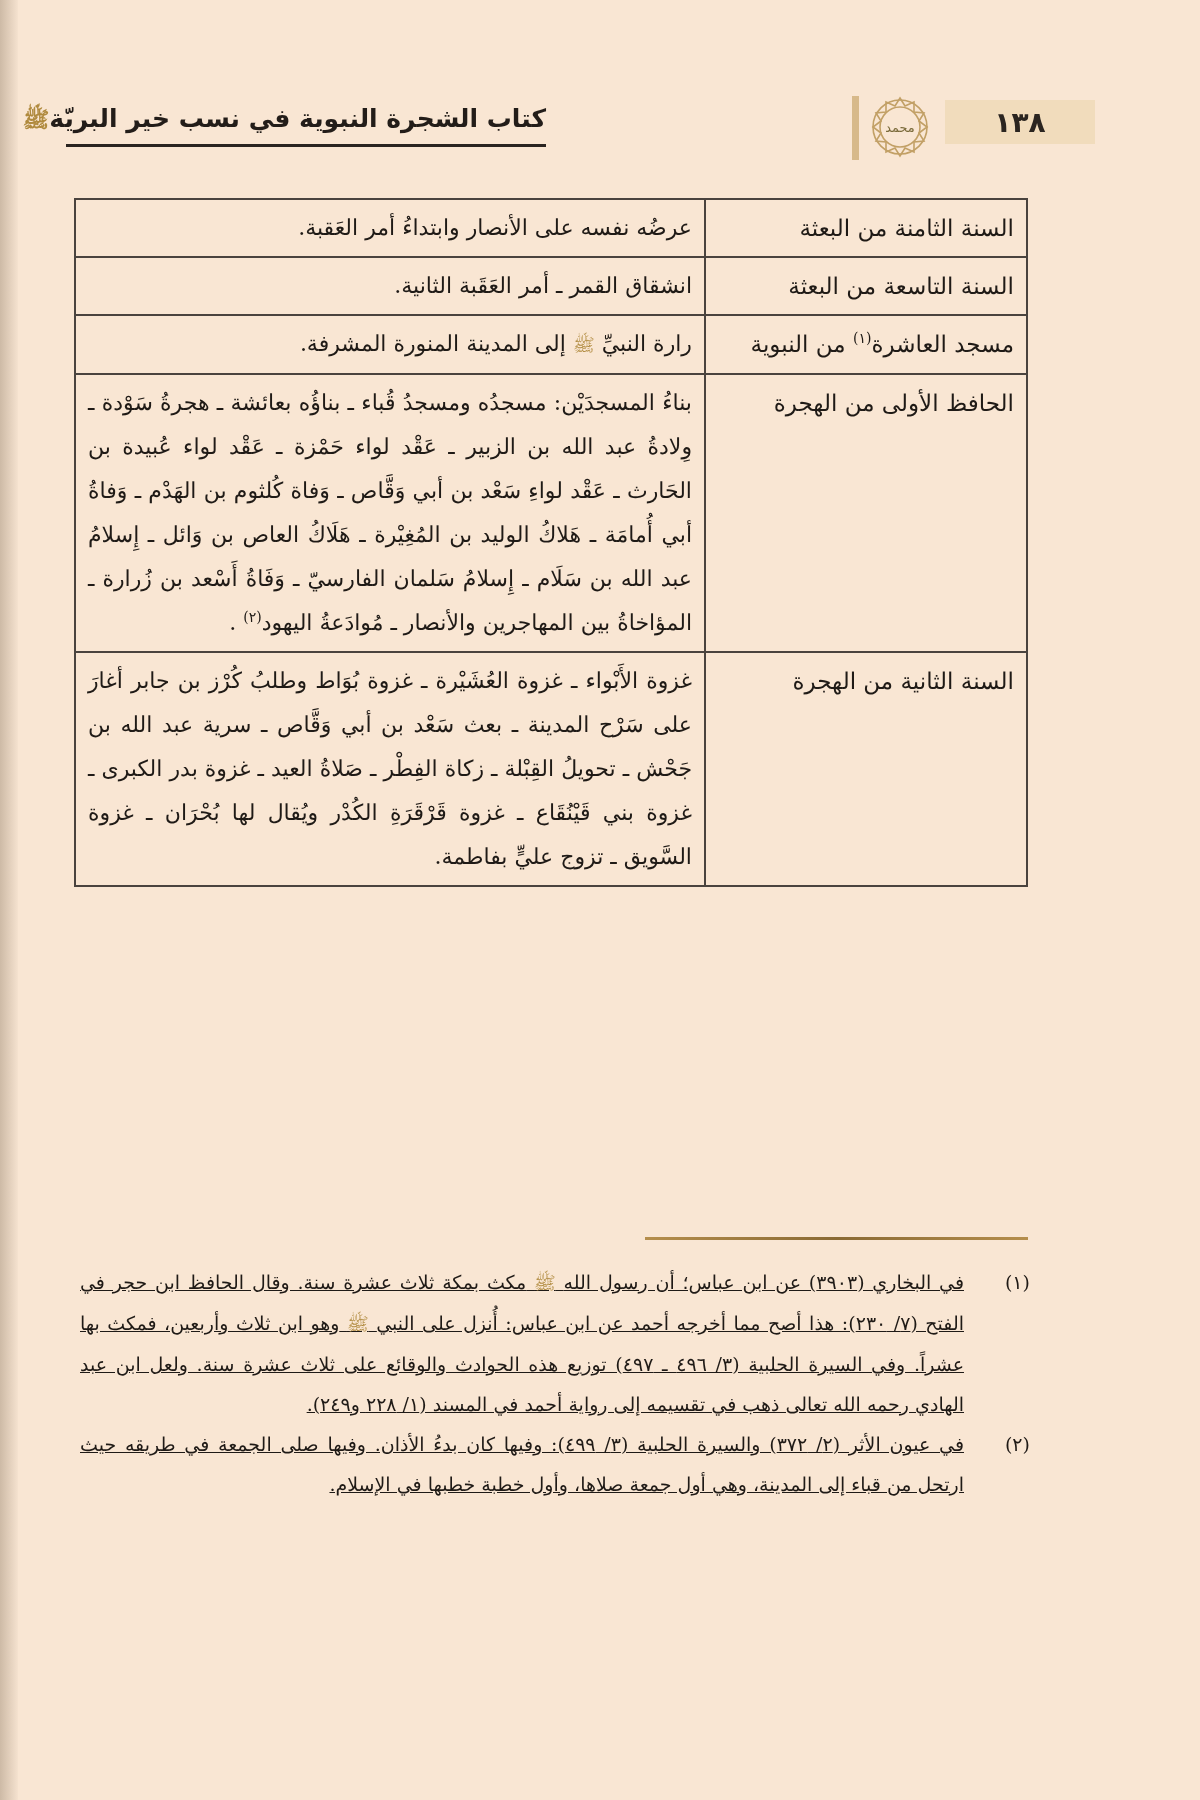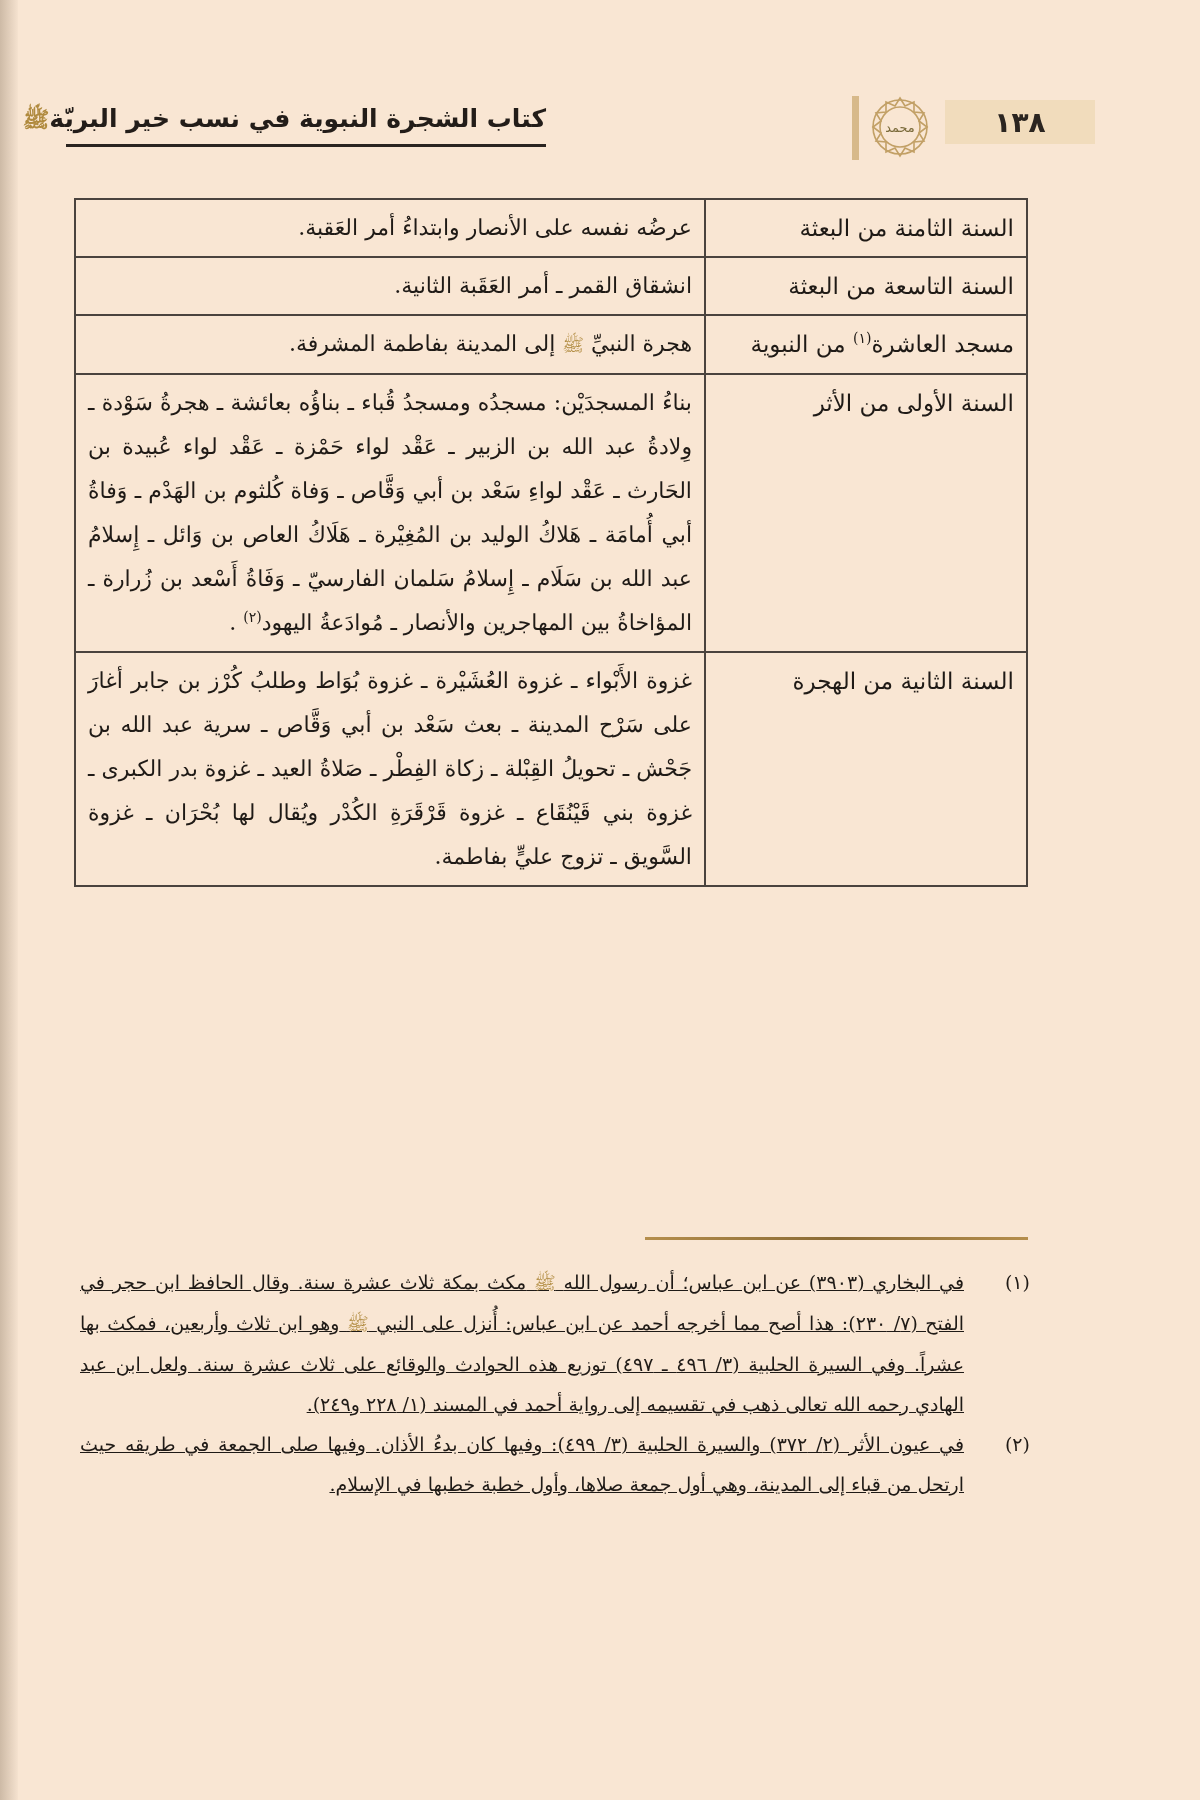--- a/index.html
+++ b/index.html
@@ -179,24 +179,24 @@
     <tr>
       <td class="year-cell">السنة الثامنة من البعثة</td>
       <td class="events-cell">عرضُه نفسه على الأنصار وابتداءُ أمر العَقبة.</td>
     </tr>
     <tr>
       <td class="year-cell">السنة التاسعة من البعثة</td>
       <td class="events-cell">انشقاق القمر ـ أمر العَقَبة الثانية.</td>
     </tr>
     <tr>
       <td class="year-cell"><span>مسجد العاشرة</span><span class="fnref">(١)</span> <span>من النبوية</span></td>
-      <td class="events-cell"><span>هجرة النبيِّ</span> <span class="saw">ﷺ</span> <span>إلى المدينة بفاطمة المشرفة.</span></td>
-    </tr>
-    <tr>
-      <td class="year-cell">السنة الأولى من الأثر</td>
+      <td class="events-cell"><span>رارة النبيِّ</span> <span class="saw">ﷺ</span> <span>إلى المدينة المنورة المشرفة.</span></td>
+    </tr>
+    <tr>
+      <td class="year-cell">الحافظ الأولى من الهجرة</td>
       <td class="events-cell"><span>بناءُ المسجدَيْن: مسجدُه ومسجدُ قُباء ـ بناؤُه بعائشة ـ هجرةُ سَوْدة ـ وِلادةُ عبد الله بن الزبير ـ عَقْد لواء حَمْزة ـ عَقْد لواء عُبيدة بن الحَارث ـ عَقْد لواءِ سَعْد بن أبي وَقَّاص ـ وَفاة كُلثوم بن الهَدْم ـ وَفاةُ أبي أُمامَة ـ هَلاكُ الوليد بن المُغِيْرة ـ هَلَاكُ العاص بن وَائل ـ إِسلامُ عبد الله بن سَلَام ـ إِسلامُ سَلمان الفارسيّ ـ وَفَاةُ أَسْعد بن زُرارة ـ المؤاخاةُ بين المهاجرين والأنصار ـ مُوادَعةُ اليهود</span><span class="fnref">(٢)</span><span> .</span></td>
     </tr>
     <tr>
       <td class="year-cell">السنة الثانية من الهجرة</td>
       <td class="events-cell">غزوة الأَبْواء ـ غزوة العُشَيْرة ـ غزوة بُوَاط وطلبُ كُرْز بن جابر أغارَ على سَرْح المدينة ـ بعث سَعْد بن أبي وَقَّاص ـ سرية عبد الله بن جَحْش ـ تحويلُ القِبْلة ـ زكاة الفِطْر ـ صَلاةُ العيد ـ غزوة بدر الكبرى ـ غزوة بني قَيْنُقَاع ـ غزوة قَرْقَرَةِ الكُدْر ويُقال لها بُحْرَان ـ غزوة السَّويق ـ تزوج عليٍّ بفاطمة.</td>
     </tr>
   </tbody>
 </table>
 
 <div class="fn-separator"></div>

